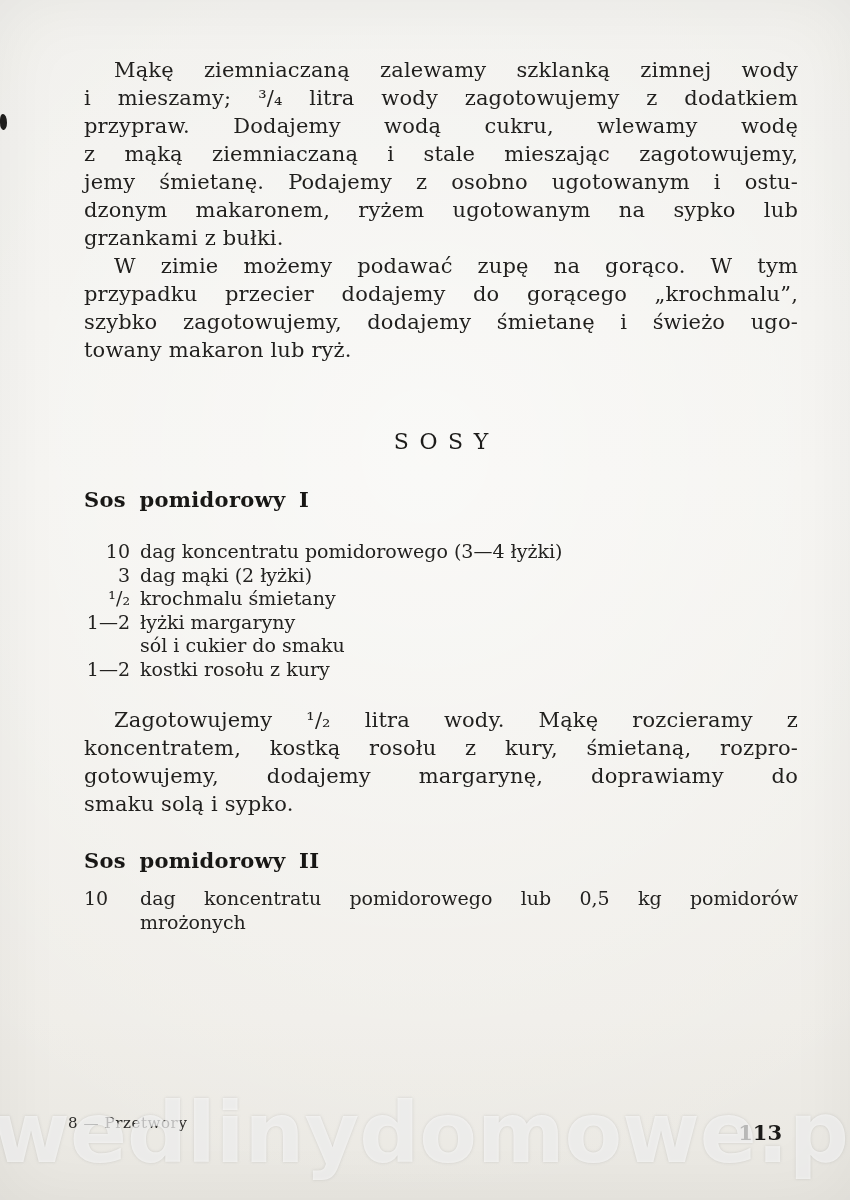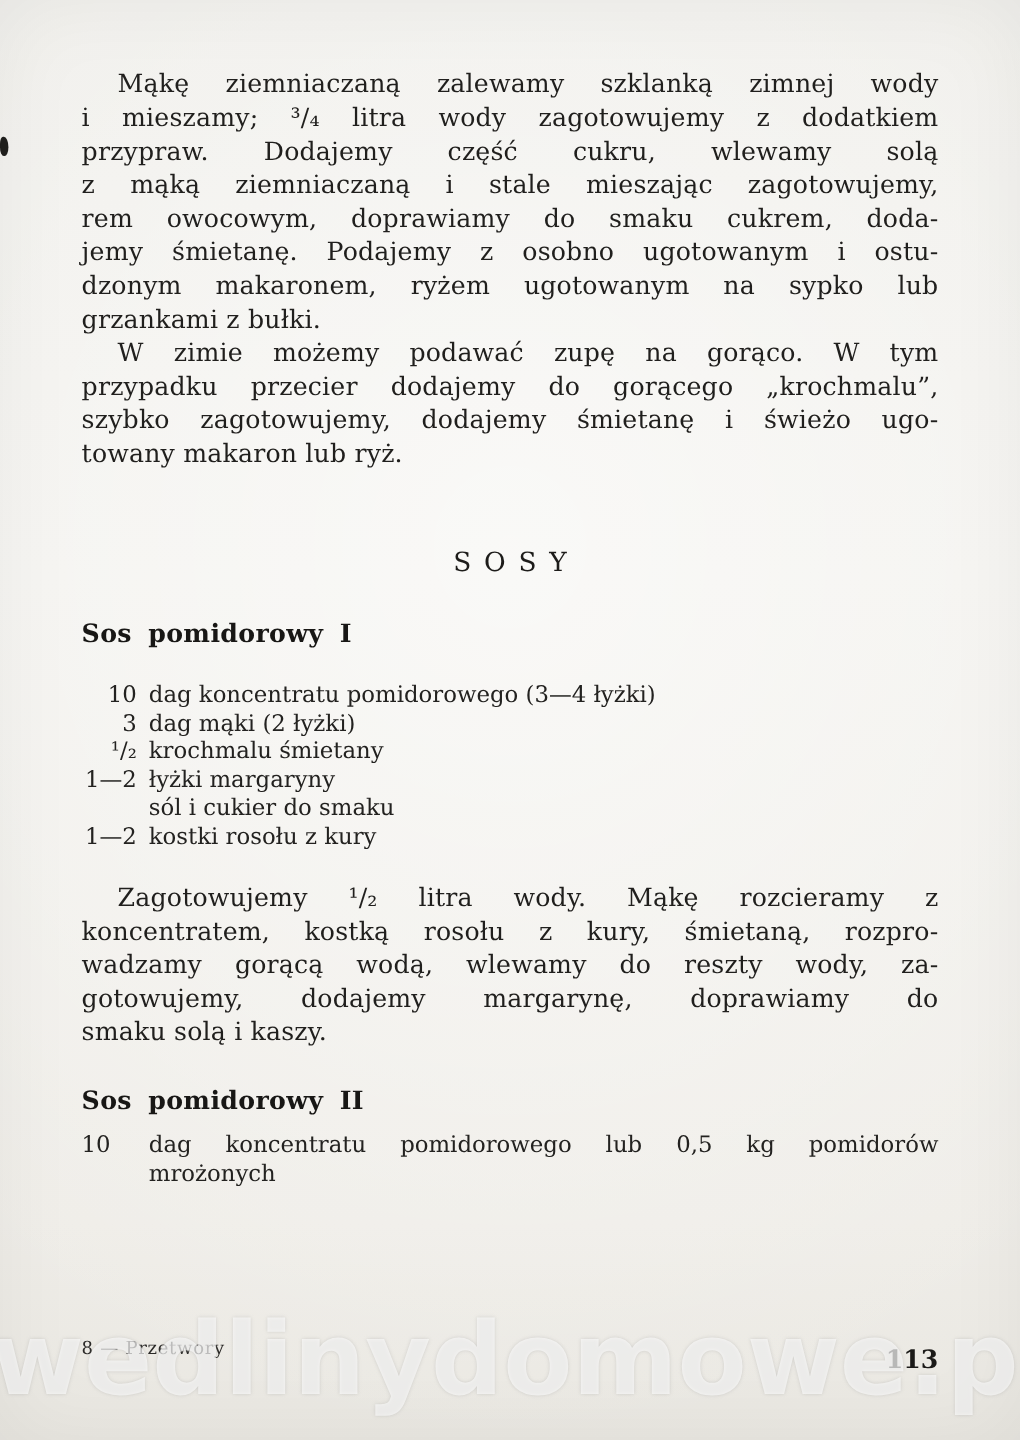--- a/index.html
+++ b/index.html
@@ -14,21 +14,21 @@
     background:
       radial-gradient(ellipse 120% 90% at 50% 38%, rgba(255,255,255,0.55), rgba(255,255,255,0) 70%),
       linear-gradient(180deg, #f0efeb 0%, #f3f2ee 40%, #efede8 85%, #e9e7e1 100%);
     box-shadow: inset 0 0 70px rgba(0,0,0,0.05);
     font-family: "DejaVu Serif", "Liberation Serif", serif;
     color: #201f1d;
   }
 
   .text-col {
     position: absolute;
-    left: 68px;
+    left: 84px;
     top: 56px;
     width: 714px;
   }
 
   .para { margin: 0; }
 
   .line {
     font-size: 21px;
     line-height: 28px;
     letter-spacing: 0.15px;
@@ -131,23 +131,22 @@
 
 <div class="page">
 
   <div class="speck"></div>
 
   <div class="text-col">
 
     <div class="para">
       <div class="line first">Mąkę ziemniaczaną zalewamy szklanką zimnej wody</div>
       <div class="line">i mieszamy; ³/₄ litra wody zagotowujemy z dodatkiem</div>
-      <div class="line">przypraw. Dodajemy część cukru, wlewamy solą</div>
+      <div class="line">przypraw. Dodajemy wodą cukru, wlewamy wodę</div>
       <div class="line">z mąką ziemniaczaną i stale mieszając zagotowujemy,</div>
-      <div class="line">rem owocowym, doprawiamy do smaku cukrem, doda-</div>
       <div class="line">jemy śmietanę. Podajemy z osobno ugotowanym i ostu-</div>
       <div class="line">dzonym makaronem, ryżem ugotowanym na sypko lub</div>
       <div class="line last">grzankami z bułki.</div>
     </div>
 
     <div class="para">
       <div class="line first">W zimie możemy podawać zupę na gorąco. W tym</div>
       <div class="line">przypadku przecier dodajemy do gorącego „krochmalu”,</div>
       <div class="line">szybko zagotowujemy, dodajemy śmietanę i świeżo ugo-</div>
       <div class="line last">towany makaron lub ryż.</div>
@@ -162,23 +161,22 @@
       <div class="ing-row"><span class="qty">3</span><span class="ing-text">dag mąki (2 łyżki)</span></div>
       <div class="ing-row"><span class="qty">¹/₂</span><span class="ing-text">krochmalu śmietany</span></div>
       <div class="ing-row"><span class="qty">1—2</span><span class="ing-text">łyżki margaryny</span></div>
       <div class="ing-row"><span class="qty"></span><span class="ing-text">sól i cukier do smaku</span></div>
       <div class="ing-row"><span class="qty">1—2</span><span class="ing-text">kostki rosołu z kury</span></div>
     </div>
 
     <div class="para" style="margin-top:25px">
       <div class="line first">Zagotowujemy ¹/₂ litra wody. Mąkę rozcieramy z</div>
       <div class="line">koncentratem, kostką rosołu z kury, śmietaną, rozpro-</div>
-      <div class="line">wadzamy gorącą wodą, wlewamy do reszty wody, za-</div>
       <div class="line">gotowujemy, dodajemy margarynę, doprawiamy do</div>
-      <div class="line last">smaku solą i kaszy.</div>
+      <div class="line last">smaku solą i sypko.</div>
     </div>
 
 
     <h3 class="recipe-title second">Sos pomidorowy II</h3>
 
     <div class="ingredients r2">
       <div class="ing-row justify"><span class="qty">10</span><span class="ing-text">dag koncentratu pomidorowego lub 0,5 kg pomidorów</span></div>
       <div class="ing-cont">mrożonych</div>
     </div>
 

